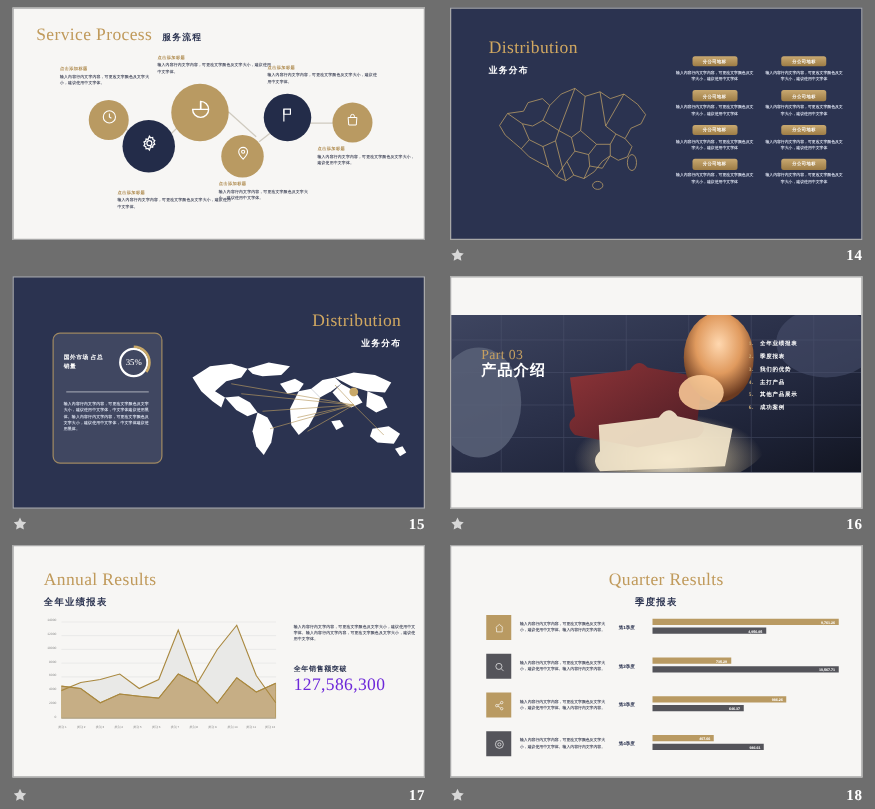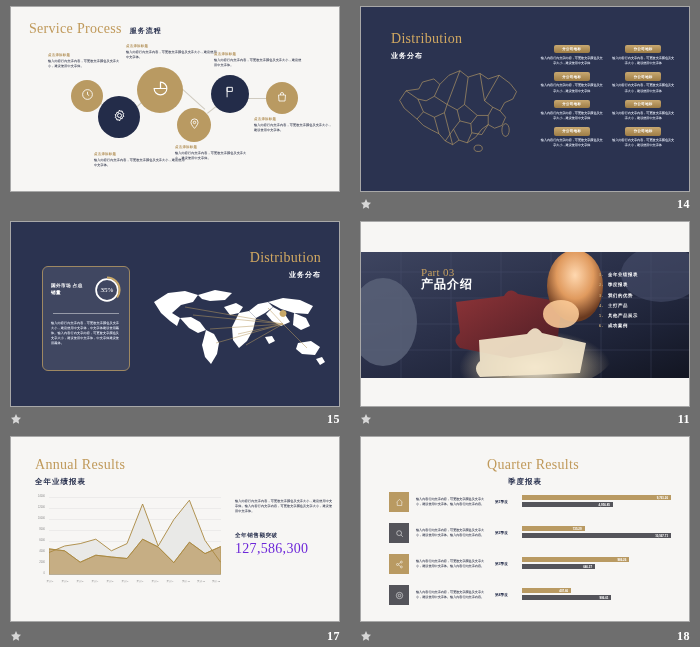--- a/index.html
+++ b/index.html
@@ -110,21 +110,21 @@
   .donut .pct {
     position:absolute; inset:0; display:flex; align-items:center; justify-content:center;
     color:#fff; font-size:7px; font-family:"Liberation Serif", serif;
   }
   .panel-rule { height:1px; background:rgba(255,255,255,.45); margin:9px 2px 7px 2px; }
   .worldmap { position:absolute; left:138px; top:56px; width:182px; height:95px; }
 
   
   .hero { position:absolute; left:0; right:0; top:30px; height:126px; overflow:hidden;
           background:#272f47; }
-  .hero-head { position:absolute; left:24px; top:44px;margin-left:36px; }
+  .hero-head { position:absolute; left:24px; top:56px; }
   .hero-head .t-en { font-size:11px; display:block; color:#c59f60; }
   .hero-cn { color:#ffffff; font-size:12px; font-weight:bold; letter-spacing:1px;
              display:block; margin-top:-2px; }
   .agenda { position:absolute; right:12px; top:50px; width:78px; }
   .agenda li { list-style:none; display:flex; gap:4px; align-items:center;
                color:#fff; font-size:4.4px; font-weight:bold; letter-spacing:.6px;
                margin-bottom:5.3px; }
   .agenda li .num { color:#c9ab78; font-family:"Liberation Serif", serif; font-size:4.2px; width:5px; }
 
   
@@ -466,21 +466,21 @@
           <span class="num">6.</span>
           <span>成功案例</span>
         </li>
       </ul>
     </div>
 
     <div class="footer">
       <svg class="star" viewBox="0 0 24 24" fill="currentColor">
           <path d="M12 2l3 6.5 7 .9-5 4.9 1.2 7L12 18l-6.2 3.3L7 14.3l-5-4.9 7-.9z"></path>
         </svg>
-      <span class="pagenum">11</span>
+      <span class="pagenum">16</span>
     </div>
   </div>
 
   <div class="cell">
     <div class="slide light">
       <div class="s17-head">
         <span class="t-en">Annual Results</span>
         <span class="t-cn">全年业绩报表</span>
       </div>
 

